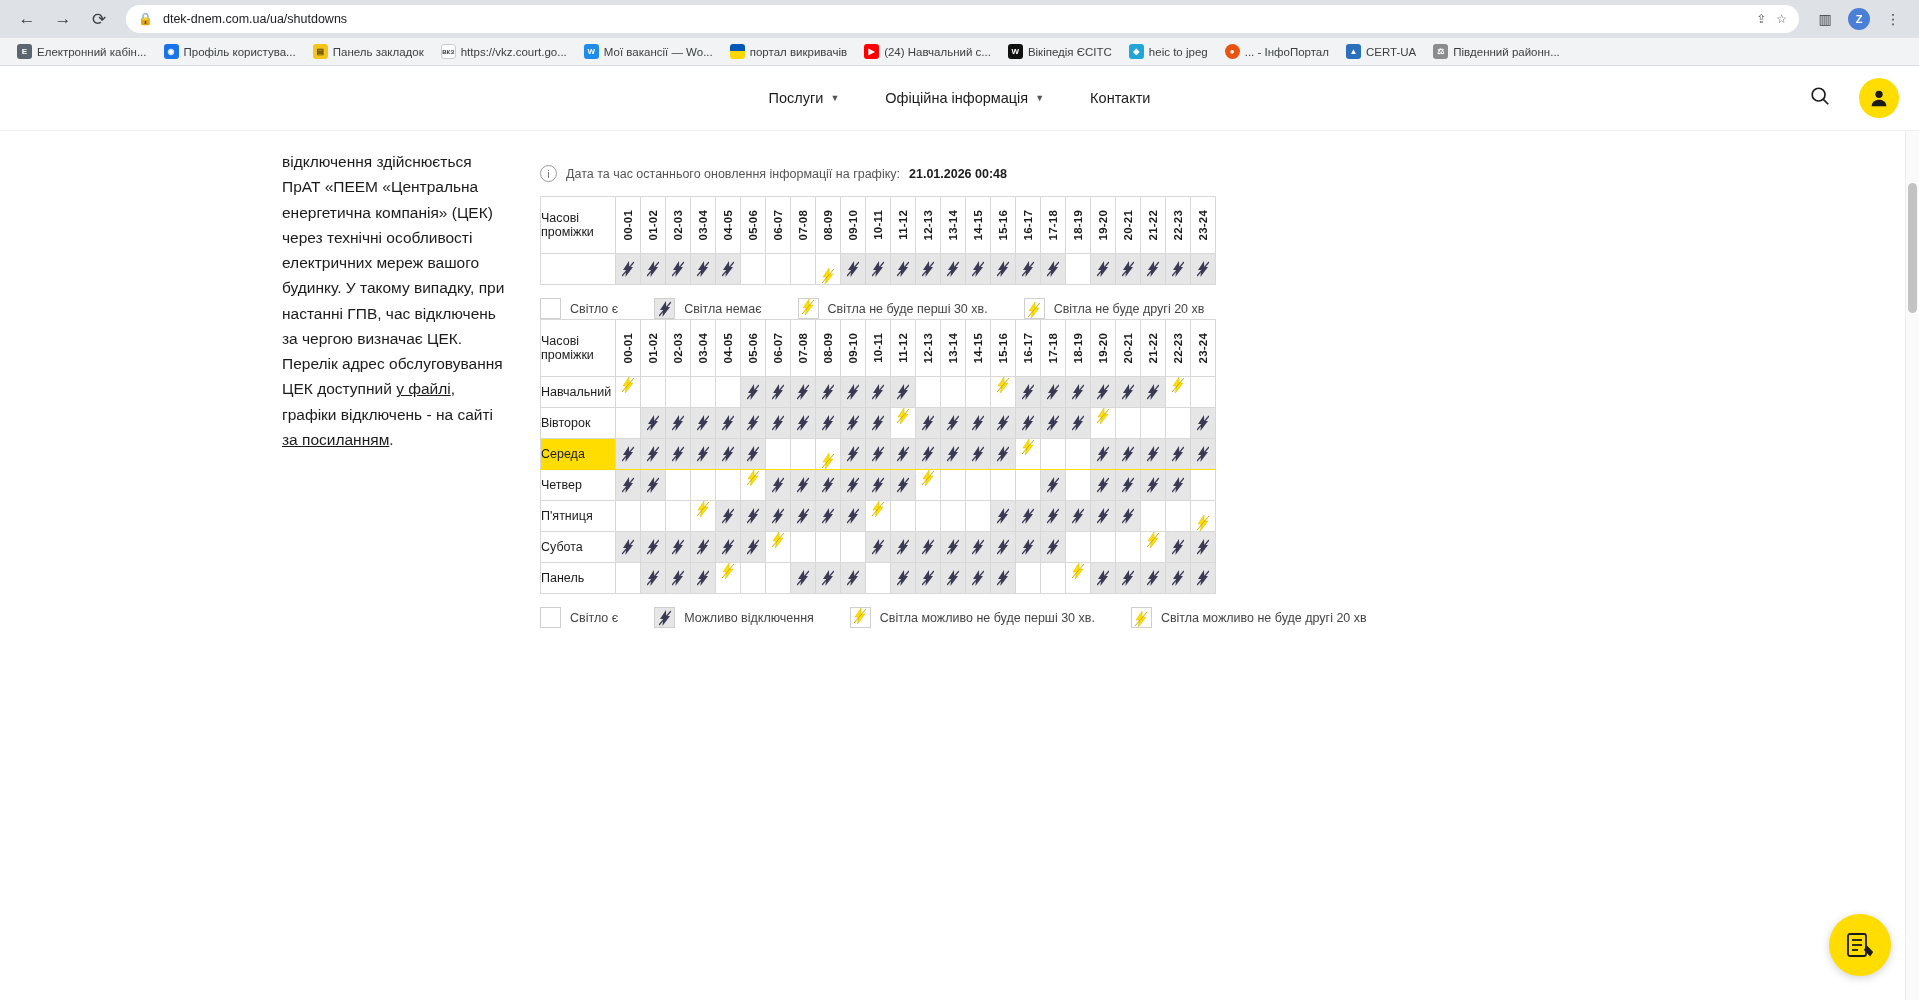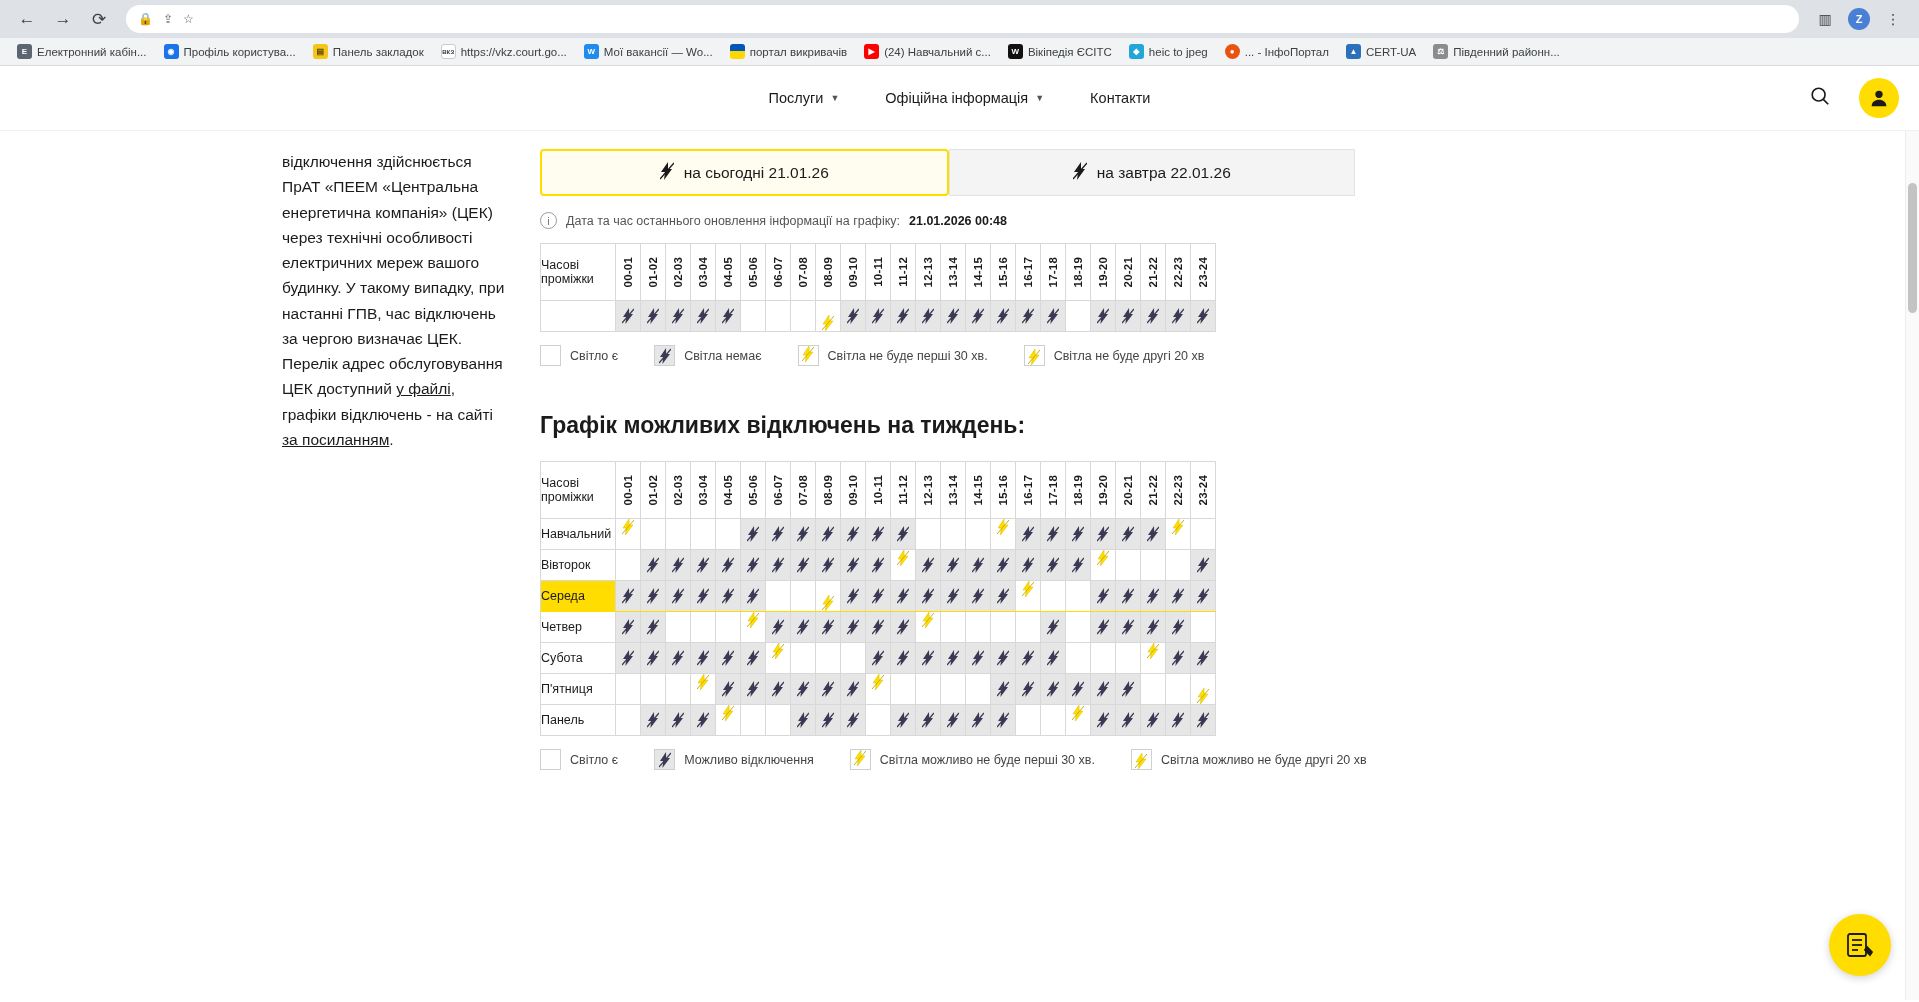--- a/index.html
+++ b/index.html
@@ -168,20 +168,21 @@
 </head>
 <body>
 
 <div class="chrome">
   <div class="toolbar">
     <div class="nav-btn">←</div>
     <div class="nav-btn">→</div>
     <div class="nav-btn">⟳</div>
     <div class="omnibox">
       <span class="omni-ico">🔒</span>
+      <span class="url">dtek-dnem.com.ua/ua/shutdowns</span>
       <span class="omni-ico">⇪</span>
       <span class="omni-ico">☆</span>
     </div>
     <div class="tool-ico">▥</div>
     <div class="tool-ico">
       <span class="profile-circle">Z</span>
     </div>
     <div class="tool-ico">⋮</div>
   </div>
 
@@ -271,40 +272,20 @@
 
   <div class="col-left">
     <p>
       <span>відключення здійснюється ПрАТ «ПЕЕМ «Центральна енергетична компанія» (ЦЕК) через технічні особливості електричних мереж вашого будинку. У такому випадку, при настанні ГПВ, час відключень за чергою визначає ЦЕК. Перелік адрес обслуговування ЦЕК доступний </span><a href="#">у файлі</a><span>, графіки відключень - на сайті </span><a href="#">за посиланням</a><span>.</span>
     </p>
   </div>
 
   <div class="col-main">
 
 
-    <div class="day-tabs">
-      <div class="day-tab active">
-        <span>
-          <svg width="14" height="18" viewBox="0 0 14 18">
-              <path d="M8 0 1 10h4l-1 8 8-11H8z" fill="#1b1b1b"></path>
-              <line x1="0" y1="17" x2="14" y2="1" stroke="#1b1b1b" stroke-width="1.4"></line>
-            </svg>
-        </span>
-        <span>на сьогодні 21.01.26</span>
-      </div>
-      <div class="day-tab">
-        <span>
-          <svg width="14" height="18" viewBox="0 0 14 18">
-              <path d="M8 0 1 10h4l-1 8 8-11H8z" fill="#1b1b1b"></path>
-              <line x1="0" y1="17" x2="14" y2="1" stroke="#1b1b1b" stroke-width="1.4"></line>
-            </svg>
-        </span>
-        <span>на завтра 22.01.26</span>
-      </div>
-    </div>
 
     <div class="update-line">
       <span class="info-ico">i</span>
       <span>Дата та час останнього оновлення інформації на графіку:</span>
       <b>21.01.2026 00:48</b>
     </div>
 
     <table class="sched" id="today-table">
         <tbody>
           <tr>
@@ -579,21 +560,20 @@
           <span class="swatch" style="align-items:flex-end">
             <svg width="12" height="16" viewBox="0 0 12 16">
               <path d="M7 0 1 9h3.2L3.4 16 11 6H7.2z" fill="#ffdd00" stroke="#d9bd00" stroke-width=".5"></path>
               <line x1="0" y1="15" x2="12" y2="1" stroke="#c9ae00" stroke-width="1"></line>
             </svg>
           </span>
           <span>Світла не буде другі 20 хв</span>
         </span>
       </div>
 
-    <h2 class="sect2">Графік можливих відключень на тиждень:</h2>
 
     <table class="sched" id="week-table">
         <tbody>
           <tr>
             <th class="hdr-cell-label">Часові проміжки</th>
             <th class="hdr-hour">
               <span>00-01</span>
             </th>
             <th class="hdr-hour">
               <span>01-02</span>
@@ -1264,300 +1244,300 @@
               <span class="bolt">
                 <svg width="12" height="16" viewBox="0 0 12 16">
                   <path d="M7 0 1 9h3.2L3.4 16 11 6H7.2z" fill="#3a3a55"></path>
                   <line x1="0" y1="15" x2="12" y2="1" stroke="#3a3a55" stroke-width="1.2"></line>
                 </svg>
               </span>
             </td>
             <td class="cell" style="height:31px"></td>
           </tr>
           <tr>
-            <td class="day-label">Субота</td>
-            <td class="cell off" style="height:31px">
-              <span class="bolt">
-                <svg width="12" height="16" viewBox="0 0 12 16">
-                  <path d="M7 0 1 9h3.2L3.4 16 11 6H7.2z" fill="#3a3a55"></path>
-                  <line x1="0" y1="15" x2="12" y2="1" stroke="#3a3a55" stroke-width="1.2"></line>
-                </svg>
-              </span>
-            </td>
-            <td class="cell off" style="height:31px">
-              <span class="bolt">
-                <svg width="12" height="16" viewBox="0 0 12 16">
-                  <path d="M7 0 1 9h3.2L3.4 16 11 6H7.2z" fill="#3a3a55"></path>
-                  <line x1="0" y1="15" x2="12" y2="1" stroke="#3a3a55" stroke-width="1.2"></line>
-                </svg>
-              </span>
-            </td>
-            <td class="cell off" style="height:31px">
-              <span class="bolt">
-                <svg width="12" height="16" viewBox="0 0 12 16">
-                  <path d="M7 0 1 9h3.2L3.4 16 11 6H7.2z" fill="#3a3a55"></path>
-                  <line x1="0" y1="15" x2="12" y2="1" stroke="#3a3a55" stroke-width="1.2"></line>
-                </svg>
-              </span>
-            </td>
-            <td class="cell off" style="height:31px">
-              <span class="bolt">
-                <svg width="12" height="16" viewBox="0 0 12 16">
-                  <path d="M7 0 1 9h3.2L3.4 16 11 6H7.2z" fill="#3a3a55"></path>
-                  <line x1="0" y1="15" x2="12" y2="1" stroke="#3a3a55" stroke-width="1.2"></line>
-                </svg>
-              </span>
-            </td>
-            <td class="cell off" style="height:31px">
-              <span class="bolt">
-                <svg width="12" height="16" viewBox="0 0 12 16">
-                  <path d="M7 0 1 9h3.2L3.4 16 11 6H7.2z" fill="#3a3a55"></path>
-                  <line x1="0" y1="15" x2="12" y2="1" stroke="#3a3a55" stroke-width="1.2"></line>
-                </svg>
-              </span>
-            </td>
-            <td class="cell off" style="height:31px">
-              <span class="bolt">
-                <svg width="12" height="16" viewBox="0 0 12 16">
-                  <path d="M7 0 1 9h3.2L3.4 16 11 6H7.2z" fill="#3a3a55"></path>
-                  <line x1="0" y1="15" x2="12" y2="1" stroke="#3a3a55" stroke-width="1.2"></line>
-                </svg>
-              </span>
-            </td>
+            <td class="day-label">П'ятниця</td>
+            <td class="cell" style="height:31px"></td>
+            <td class="cell" style="height:31px"></td>
+            <td class="cell" style="height:31px"></td>
             <td class="cell" style="height:31px">
               <span class="bolt" style="align-items:flex-start">
                 <svg width="12" height="16" viewBox="0 0 12 16">
                   <path d="M7 0 1 9h3.2L3.4 16 11 6H7.2z" fill="#ffdd00" stroke="#d9bd00" stroke-width=".5"></path>
                   <line x1="0" y1="15" x2="12" y2="1" stroke="#c9ae00" stroke-width="1"></line>
                 </svg>
               </span>
             </td>
-            <td class="cell" style="height:31px"></td>
-            <td class="cell" style="height:31px"></td>
-            <td class="cell" style="height:31px"></td>
-            <td class="cell off" style="height:31px">
-              <span class="bolt">
-                <svg width="12" height="16" viewBox="0 0 12 16">
-                  <path d="M7 0 1 9h3.2L3.4 16 11 6H7.2z" fill="#3a3a55"></path>
-                  <line x1="0" y1="15" x2="12" y2="1" stroke="#3a3a55" stroke-width="1.2"></line>
-                </svg>
-              </span>
-            </td>
-            <td class="cell off" style="height:31px">
-              <span class="bolt">
-                <svg width="12" height="16" viewBox="0 0 12 16">
-                  <path d="M7 0 1 9h3.2L3.4 16 11 6H7.2z" fill="#3a3a55"></path>
-                  <line x1="0" y1="15" x2="12" y2="1" stroke="#3a3a55" stroke-width="1.2"></line>
-                </svg>
-              </span>
-            </td>
-            <td class="cell off" style="height:31px">
-              <span class="bolt">
-                <svg width="12" height="16" viewBox="0 0 12 16">
-                  <path d="M7 0 1 9h3.2L3.4 16 11 6H7.2z" fill="#3a3a55"></path>
-                  <line x1="0" y1="15" x2="12" y2="1" stroke="#3a3a55" stroke-width="1.2"></line>
-                </svg>
-              </span>
-            </td>
-            <td class="cell off" style="height:31px">
-              <span class="bolt">
-                <svg width="12" height="16" viewBox="0 0 12 16">
-                  <path d="M7 0 1 9h3.2L3.4 16 11 6H7.2z" fill="#3a3a55"></path>
-                  <line x1="0" y1="15" x2="12" y2="1" stroke="#3a3a55" stroke-width="1.2"></line>
-                </svg>
-              </span>
-            </td>
-            <td class="cell off" style="height:31px">
-              <span class="bolt">
-                <svg width="12" height="16" viewBox="0 0 12 16">
-                  <path d="M7 0 1 9h3.2L3.4 16 11 6H7.2z" fill="#3a3a55"></path>
-                  <line x1="0" y1="15" x2="12" y2="1" stroke="#3a3a55" stroke-width="1.2"></line>
-                </svg>
-              </span>
-            </td>
-            <td class="cell off" style="height:31px">
-              <span class="bolt">
-                <svg width="12" height="16" viewBox="0 0 12 16">
-                  <path d="M7 0 1 9h3.2L3.4 16 11 6H7.2z" fill="#3a3a55"></path>
-                  <line x1="0" y1="15" x2="12" y2="1" stroke="#3a3a55" stroke-width="1.2"></line>
-                </svg>
-              </span>
-            </td>
-            <td class="cell off" style="height:31px">
-              <span class="bolt">
-                <svg width="12" height="16" viewBox="0 0 12 16">
-                  <path d="M7 0 1 9h3.2L3.4 16 11 6H7.2z" fill="#3a3a55"></path>
-                  <line x1="0" y1="15" x2="12" y2="1" stroke="#3a3a55" stroke-width="1.2"></line>
-                </svg>
-              </span>
-            </td>
-            <td class="cell off" style="height:31px">
-              <span class="bolt">
-                <svg width="12" height="16" viewBox="0 0 12 16">
-                  <path d="M7 0 1 9h3.2L3.4 16 11 6H7.2z" fill="#3a3a55"></path>
-                  <line x1="0" y1="15" x2="12" y2="1" stroke="#3a3a55" stroke-width="1.2"></line>
-                </svg>
-              </span>
-            </td>
-            <td class="cell" style="height:31px"></td>
-            <td class="cell" style="height:31px"></td>
-            <td class="cell" style="height:31px"></td>
+            <td class="cell off" style="height:31px">
+              <span class="bolt">
+                <svg width="12" height="16" viewBox="0 0 12 16">
+                  <path d="M7 0 1 9h3.2L3.4 16 11 6H7.2z" fill="#3a3a55"></path>
+                  <line x1="0" y1="15" x2="12" y2="1" stroke="#3a3a55" stroke-width="1.2"></line>
+                </svg>
+              </span>
+            </td>
+            <td class="cell off" style="height:31px">
+              <span class="bolt">
+                <svg width="12" height="16" viewBox="0 0 12 16">
+                  <path d="M7 0 1 9h3.2L3.4 16 11 6H7.2z" fill="#3a3a55"></path>
+                  <line x1="0" y1="15" x2="12" y2="1" stroke="#3a3a55" stroke-width="1.2"></line>
+                </svg>
+              </span>
+            </td>
+            <td class="cell off" style="height:31px">
+              <span class="bolt">
+                <svg width="12" height="16" viewBox="0 0 12 16">
+                  <path d="M7 0 1 9h3.2L3.4 16 11 6H7.2z" fill="#3a3a55"></path>
+                  <line x1="0" y1="15" x2="12" y2="1" stroke="#3a3a55" stroke-width="1.2"></line>
+                </svg>
+              </span>
+            </td>
+            <td class="cell off" style="height:31px">
+              <span class="bolt">
+                <svg width="12" height="16" viewBox="0 0 12 16">
+                  <path d="M7 0 1 9h3.2L3.4 16 11 6H7.2z" fill="#3a3a55"></path>
+                  <line x1="0" y1="15" x2="12" y2="1" stroke="#3a3a55" stroke-width="1.2"></line>
+                </svg>
+              </span>
+            </td>
+            <td class="cell off" style="height:31px">
+              <span class="bolt">
+                <svg width="12" height="16" viewBox="0 0 12 16">
+                  <path d="M7 0 1 9h3.2L3.4 16 11 6H7.2z" fill="#3a3a55"></path>
+                  <line x1="0" y1="15" x2="12" y2="1" stroke="#3a3a55" stroke-width="1.2"></line>
+                </svg>
+              </span>
+            </td>
+            <td class="cell off" style="height:31px">
+              <span class="bolt">
+                <svg width="12" height="16" viewBox="0 0 12 16">
+                  <path d="M7 0 1 9h3.2L3.4 16 11 6H7.2z" fill="#3a3a55"></path>
+                  <line x1="0" y1="15" x2="12" y2="1" stroke="#3a3a55" stroke-width="1.2"></line>
+                </svg>
+              </span>
+            </td>
             <td class="cell" style="height:31px">
               <span class="bolt" style="align-items:flex-start">
                 <svg width="12" height="16" viewBox="0 0 12 16">
                   <path d="M7 0 1 9h3.2L3.4 16 11 6H7.2z" fill="#ffdd00" stroke="#d9bd00" stroke-width=".5"></path>
                   <line x1="0" y1="15" x2="12" y2="1" stroke="#c9ae00" stroke-width="1"></line>
                 </svg>
               </span>
             </td>
-            <td class="cell off" style="height:31px">
-              <span class="bolt">
-                <svg width="12" height="16" viewBox="0 0 12 16">
-                  <path d="M7 0 1 9h3.2L3.4 16 11 6H7.2z" fill="#3a3a55"></path>
-                  <line x1="0" y1="15" x2="12" y2="1" stroke="#3a3a55" stroke-width="1.2"></line>
-                </svg>
-              </span>
-            </td>
-            <td class="cell off" style="height:31px">
-              <span class="bolt">
-                <svg width="12" height="16" viewBox="0 0 12 16">
-                  <path d="M7 0 1 9h3.2L3.4 16 11 6H7.2z" fill="#3a3a55"></path>
-                  <line x1="0" y1="15" x2="12" y2="1" stroke="#3a3a55" stroke-width="1.2"></line>
+            <td class="cell" style="height:31px"></td>
+            <td class="cell" style="height:31px"></td>
+            <td class="cell" style="height:31px"></td>
+            <td class="cell" style="height:31px"></td>
+            <td class="cell off" style="height:31px">
+              <span class="bolt">
+                <svg width="12" height="16" viewBox="0 0 12 16">
+                  <path d="M7 0 1 9h3.2L3.4 16 11 6H7.2z" fill="#3a3a55"></path>
+                  <line x1="0" y1="15" x2="12" y2="1" stroke="#3a3a55" stroke-width="1.2"></line>
+                </svg>
+              </span>
+            </td>
+            <td class="cell off" style="height:31px">
+              <span class="bolt">
+                <svg width="12" height="16" viewBox="0 0 12 16">
+                  <path d="M7 0 1 9h3.2L3.4 16 11 6H7.2z" fill="#3a3a55"></path>
+                  <line x1="0" y1="15" x2="12" y2="1" stroke="#3a3a55" stroke-width="1.2"></line>
+                </svg>
+              </span>
+            </td>
+            <td class="cell off" style="height:31px">
+              <span class="bolt">
+                <svg width="12" height="16" viewBox="0 0 12 16">
+                  <path d="M7 0 1 9h3.2L3.4 16 11 6H7.2z" fill="#3a3a55"></path>
+                  <line x1="0" y1="15" x2="12" y2="1" stroke="#3a3a55" stroke-width="1.2"></line>
+                </svg>
+              </span>
+            </td>
+            <td class="cell off" style="height:31px">
+              <span class="bolt">
+                <svg width="12" height="16" viewBox="0 0 12 16">
+                  <path d="M7 0 1 9h3.2L3.4 16 11 6H7.2z" fill="#3a3a55"></path>
+                  <line x1="0" y1="15" x2="12" y2="1" stroke="#3a3a55" stroke-width="1.2"></line>
+                </svg>
+              </span>
+            </td>
+            <td class="cell off" style="height:31px">
+              <span class="bolt">
+                <svg width="12" height="16" viewBox="0 0 12 16">
+                  <path d="M7 0 1 9h3.2L3.4 16 11 6H7.2z" fill="#3a3a55"></path>
+                  <line x1="0" y1="15" x2="12" y2="1" stroke="#3a3a55" stroke-width="1.2"></line>
+                </svg>
+              </span>
+            </td>
+            <td class="cell off" style="height:31px">
+              <span class="bolt">
+                <svg width="12" height="16" viewBox="0 0 12 16">
+                  <path d="M7 0 1 9h3.2L3.4 16 11 6H7.2z" fill="#3a3a55"></path>
+                  <line x1="0" y1="15" x2="12" y2="1" stroke="#3a3a55" stroke-width="1.2"></line>
+                </svg>
+              </span>
+            </td>
+            <td class="cell" style="height:31px"></td>
+            <td class="cell" style="height:31px"></td>
+            <td class="cell" style="height:31px">
+              <span class="bolt" style="align-items:flex-end">
+                <svg width="12" height="16" viewBox="0 0 12 16">
+                  <path d="M7 0 1 9h3.2L3.4 16 11 6H7.2z" fill="#ffdd00" stroke="#d9bd00" stroke-width=".5"></path>
+                  <line x1="0" y1="15" x2="12" y2="1" stroke="#c9ae00" stroke-width="1"></line>
                 </svg>
               </span>
             </td>
           </tr>
           <tr>
-            <td class="day-label">П'ятниця</td>
-            <td class="cell" style="height:31px"></td>
-            <td class="cell" style="height:31px"></td>
-            <td class="cell" style="height:31px"></td>
+            <td class="day-label">Субота</td>
+            <td class="cell off" style="height:31px">
+              <span class="bolt">
+                <svg width="12" height="16" viewBox="0 0 12 16">
+                  <path d="M7 0 1 9h3.2L3.4 16 11 6H7.2z" fill="#3a3a55"></path>
+                  <line x1="0" y1="15" x2="12" y2="1" stroke="#3a3a55" stroke-width="1.2"></line>
+                </svg>
+              </span>
+            </td>
+            <td class="cell off" style="height:31px">
+              <span class="bolt">
+                <svg width="12" height="16" viewBox="0 0 12 16">
+                  <path d="M7 0 1 9h3.2L3.4 16 11 6H7.2z" fill="#3a3a55"></path>
+                  <line x1="0" y1="15" x2="12" y2="1" stroke="#3a3a55" stroke-width="1.2"></line>
+                </svg>
+              </span>
+            </td>
+            <td class="cell off" style="height:31px">
+              <span class="bolt">
+                <svg width="12" height="16" viewBox="0 0 12 16">
+                  <path d="M7 0 1 9h3.2L3.4 16 11 6H7.2z" fill="#3a3a55"></path>
+                  <line x1="0" y1="15" x2="12" y2="1" stroke="#3a3a55" stroke-width="1.2"></line>
+                </svg>
+              </span>
+            </td>
+            <td class="cell off" style="height:31px">
+              <span class="bolt">
+                <svg width="12" height="16" viewBox="0 0 12 16">
+                  <path d="M7 0 1 9h3.2L3.4 16 11 6H7.2z" fill="#3a3a55"></path>
+                  <line x1="0" y1="15" x2="12" y2="1" stroke="#3a3a55" stroke-width="1.2"></line>
+                </svg>
+              </span>
+            </td>
+            <td class="cell off" style="height:31px">
+              <span class="bolt">
+                <svg width="12" height="16" viewBox="0 0 12 16">
+                  <path d="M7 0 1 9h3.2L3.4 16 11 6H7.2z" fill="#3a3a55"></path>
+                  <line x1="0" y1="15" x2="12" y2="1" stroke="#3a3a55" stroke-width="1.2"></line>
+                </svg>
+              </span>
+            </td>
+            <td class="cell off" style="height:31px">
+              <span class="bolt">
+                <svg width="12" height="16" viewBox="0 0 12 16">
+                  <path d="M7 0 1 9h3.2L3.4 16 11 6H7.2z" fill="#3a3a55"></path>
+                  <line x1="0" y1="15" x2="12" y2="1" stroke="#3a3a55" stroke-width="1.2"></line>
+                </svg>
+              </span>
+            </td>
             <td class="cell" style="height:31px">
               <span class="bolt" style="align-items:flex-start">
                 <svg width="12" height="16" viewBox="0 0 12 16">
                   <path d="M7 0 1 9h3.2L3.4 16 11 6H7.2z" fill="#ffdd00" stroke="#d9bd00" stroke-width=".5"></path>
                   <line x1="0" y1="15" x2="12" y2="1" stroke="#c9ae00" stroke-width="1"></line>
                 </svg>
               </span>
             </td>
-            <td class="cell off" style="height:31px">
-              <span class="bolt">
-                <svg width="12" height="16" viewBox="0 0 12 16">
-                  <path d="M7 0 1 9h3.2L3.4 16 11 6H7.2z" fill="#3a3a55"></path>
-                  <line x1="0" y1="15" x2="12" y2="1" stroke="#3a3a55" stroke-width="1.2"></line>
-                </svg>
-              </span>
-            </td>
-            <td class="cell off" style="height:31px">
-              <span class="bolt">
-                <svg width="12" height="16" viewBox="0 0 12 16">
-                  <path d="M7 0 1 9h3.2L3.4 16 11 6H7.2z" fill="#3a3a55"></path>
-                  <line x1="0" y1="15" x2="12" y2="1" stroke="#3a3a55" stroke-width="1.2"></line>
-                </svg>
-              </span>
-            </td>
-            <td class="cell off" style="height:31px">
-              <span class="bolt">
-                <svg width="12" height="16" viewBox="0 0 12 16">
-                  <path d="M7 0 1 9h3.2L3.4 16 11 6H7.2z" fill="#3a3a55"></path>
-                  <line x1="0" y1="15" x2="12" y2="1" stroke="#3a3a55" stroke-width="1.2"></line>
-                </svg>
-              </span>
-            </td>
-            <td class="cell off" style="height:31px">
-              <span class="bolt">
-                <svg width="12" height="16" viewBox="0 0 12 16">
-                  <path d="M7 0 1 9h3.2L3.4 16 11 6H7.2z" fill="#3a3a55"></path>
-                  <line x1="0" y1="15" x2="12" y2="1" stroke="#3a3a55" stroke-width="1.2"></line>
-                </svg>
-              </span>
-            </td>
-            <td class="cell off" style="height:31px">
-              <span class="bolt">
-                <svg width="12" height="16" viewBox="0 0 12 16">
-                  <path d="M7 0 1 9h3.2L3.4 16 11 6H7.2z" fill="#3a3a55"></path>
-                  <line x1="0" y1="15" x2="12" y2="1" stroke="#3a3a55" stroke-width="1.2"></line>
-                </svg>
-              </span>
-            </td>
-            <td class="cell off" style="height:31px">
-              <span class="bolt">
-                <svg width="12" height="16" viewBox="0 0 12 16">
-                  <path d="M7 0 1 9h3.2L3.4 16 11 6H7.2z" fill="#3a3a55"></path>
-                  <line x1="0" y1="15" x2="12" y2="1" stroke="#3a3a55" stroke-width="1.2"></line>
-                </svg>
-              </span>
-            </td>
+            <td class="cell" style="height:31px"></td>
+            <td class="cell" style="height:31px"></td>
+            <td class="cell" style="height:31px"></td>
+            <td class="cell off" style="height:31px">
+              <span class="bolt">
+                <svg width="12" height="16" viewBox="0 0 12 16">
+                  <path d="M7 0 1 9h3.2L3.4 16 11 6H7.2z" fill="#3a3a55"></path>
+                  <line x1="0" y1="15" x2="12" y2="1" stroke="#3a3a55" stroke-width="1.2"></line>
+                </svg>
+              </span>
+            </td>
+            <td class="cell off" style="height:31px">
+              <span class="bolt">
+                <svg width="12" height="16" viewBox="0 0 12 16">
+                  <path d="M7 0 1 9h3.2L3.4 16 11 6H7.2z" fill="#3a3a55"></path>
+                  <line x1="0" y1="15" x2="12" y2="1" stroke="#3a3a55" stroke-width="1.2"></line>
+                </svg>
+              </span>
+            </td>
+            <td class="cell off" style="height:31px">
+              <span class="bolt">
+                <svg width="12" height="16" viewBox="0 0 12 16">
+                  <path d="M7 0 1 9h3.2L3.4 16 11 6H7.2z" fill="#3a3a55"></path>
+                  <line x1="0" y1="15" x2="12" y2="1" stroke="#3a3a55" stroke-width="1.2"></line>
+                </svg>
+              </span>
+            </td>
+            <td class="cell off" style="height:31px">
+              <span class="bolt">
+                <svg width="12" height="16" viewBox="0 0 12 16">
+                  <path d="M7 0 1 9h3.2L3.4 16 11 6H7.2z" fill="#3a3a55"></path>
+                  <line x1="0" y1="15" x2="12" y2="1" stroke="#3a3a55" stroke-width="1.2"></line>
+                </svg>
+              </span>
+            </td>
+            <td class="cell off" style="height:31px">
+              <span class="bolt">
+                <svg width="12" height="16" viewBox="0 0 12 16">
+                  <path d="M7 0 1 9h3.2L3.4 16 11 6H7.2z" fill="#3a3a55"></path>
+                  <line x1="0" y1="15" x2="12" y2="1" stroke="#3a3a55" stroke-width="1.2"></line>
+                </svg>
+              </span>
+            </td>
+            <td class="cell off" style="height:31px">
+              <span class="bolt">
+                <svg width="12" height="16" viewBox="0 0 12 16">
+                  <path d="M7 0 1 9h3.2L3.4 16 11 6H7.2z" fill="#3a3a55"></path>
+                  <line x1="0" y1="15" x2="12" y2="1" stroke="#3a3a55" stroke-width="1.2"></line>
+                </svg>
+              </span>
+            </td>
+            <td class="cell off" style="height:31px">
+              <span class="bolt">
+                <svg width="12" height="16" viewBox="0 0 12 16">
+                  <path d="M7 0 1 9h3.2L3.4 16 11 6H7.2z" fill="#3a3a55"></path>
+                  <line x1="0" y1="15" x2="12" y2="1" stroke="#3a3a55" stroke-width="1.2"></line>
+                </svg>
+              </span>
+            </td>
+            <td class="cell off" style="height:31px">
+              <span class="bolt">
+                <svg width="12" height="16" viewBox="0 0 12 16">
+                  <path d="M7 0 1 9h3.2L3.4 16 11 6H7.2z" fill="#3a3a55"></path>
+                  <line x1="0" y1="15" x2="12" y2="1" stroke="#3a3a55" stroke-width="1.2"></line>
+                </svg>
+              </span>
+            </td>
+            <td class="cell" style="height:31px"></td>
+            <td class="cell" style="height:31px"></td>
+            <td class="cell" style="height:31px"></td>
             <td class="cell" style="height:31px">
               <span class="bolt" style="align-items:flex-start">
                 <svg width="12" height="16" viewBox="0 0 12 16">
                   <path d="M7 0 1 9h3.2L3.4 16 11 6H7.2z" fill="#ffdd00" stroke="#d9bd00" stroke-width=".5"></path>
                   <line x1="0" y1="15" x2="12" y2="1" stroke="#c9ae00" stroke-width="1"></line>
                 </svg>
               </span>
             </td>
-            <td class="cell" style="height:31px"></td>
-            <td class="cell" style="height:31px"></td>
-            <td class="cell" style="height:31px"></td>
-            <td class="cell" style="height:31px"></td>
-            <td class="cell off" style="height:31px">
-              <span class="bolt">
-                <svg width="12" height="16" viewBox="0 0 12 16">
-                  <path d="M7 0 1 9h3.2L3.4 16 11 6H7.2z" fill="#3a3a55"></path>
-                  <line x1="0" y1="15" x2="12" y2="1" stroke="#3a3a55" stroke-width="1.2"></line>
-                </svg>
-              </span>
-            </td>
-            <td class="cell off" style="height:31px">
-              <span class="bolt">
-                <svg width="12" height="16" viewBox="0 0 12 16">
-                  <path d="M7 0 1 9h3.2L3.4 16 11 6H7.2z" fill="#3a3a55"></path>
-                  <line x1="0" y1="15" x2="12" y2="1" stroke="#3a3a55" stroke-width="1.2"></line>
-                </svg>
-              </span>
-            </td>
-            <td class="cell off" style="height:31px">
-              <span class="bolt">
-                <svg width="12" height="16" viewBox="0 0 12 16">
-                  <path d="M7 0 1 9h3.2L3.4 16 11 6H7.2z" fill="#3a3a55"></path>
-                  <line x1="0" y1="15" x2="12" y2="1" stroke="#3a3a55" stroke-width="1.2"></line>
-                </svg>
-              </span>
-            </td>
-            <td class="cell off" style="height:31px">
-              <span class="bolt">
-                <svg width="12" height="16" viewBox="0 0 12 16">
-                  <path d="M7 0 1 9h3.2L3.4 16 11 6H7.2z" fill="#3a3a55"></path>
-                  <line x1="0" y1="15" x2="12" y2="1" stroke="#3a3a55" stroke-width="1.2"></line>
-                </svg>
-              </span>
-            </td>
-            <td class="cell off" style="height:31px">
-              <span class="bolt">
-                <svg width="12" height="16" viewBox="0 0 12 16">
-                  <path d="M7 0 1 9h3.2L3.4 16 11 6H7.2z" fill="#3a3a55"></path>
-                  <line x1="0" y1="15" x2="12" y2="1" stroke="#3a3a55" stroke-width="1.2"></line>
-                </svg>
-              </span>
-            </td>
-            <td class="cell off" style="height:31px">
-              <span class="bolt">
-                <svg width="12" height="16" viewBox="0 0 12 16">
-                  <path d="M7 0 1 9h3.2L3.4 16 11 6H7.2z" fill="#3a3a55"></path>
-                  <line x1="0" y1="15" x2="12" y2="1" stroke="#3a3a55" stroke-width="1.2"></line>
-                </svg>
-              </span>
-            </td>
-            <td class="cell" style="height:31px"></td>
-            <td class="cell" style="height:31px"></td>
-            <td class="cell" style="height:31px">
-              <span class="bolt" style="align-items:flex-end">
-                <svg width="12" height="16" viewBox="0 0 12 16">
-                  <path d="M7 0 1 9h3.2L3.4 16 11 6H7.2z" fill="#ffdd00" stroke="#d9bd00" stroke-width=".5"></path>
-                  <line x1="0" y1="15" x2="12" y2="1" stroke="#c9ae00" stroke-width="1"></line>
+            <td class="cell off" style="height:31px">
+              <span class="bolt">
+                <svg width="12" height="16" viewBox="0 0 12 16">
+                  <path d="M7 0 1 9h3.2L3.4 16 11 6H7.2z" fill="#3a3a55"></path>
+                  <line x1="0" y1="15" x2="12" y2="1" stroke="#3a3a55" stroke-width="1.2"></line>
+                </svg>
+              </span>
+            </td>
+            <td class="cell off" style="height:31px">
+              <span class="bolt">
+                <svg width="12" height="16" viewBox="0 0 12 16">
+                  <path d="M7 0 1 9h3.2L3.4 16 11 6H7.2z" fill="#3a3a55"></path>
+                  <line x1="0" y1="15" x2="12" y2="1" stroke="#3a3a55" stroke-width="1.2"></line>
                 </svg>
               </span>
             </td>
           </tr>
           <tr>
             <td class="day-label">Панель</td>
             <td class="cell" style="height:31px"></td>
             <td class="cell off" style="height:31px">
               <span class="bolt">
                 <svg width="12" height="16" viewBox="0 0 12 16">

